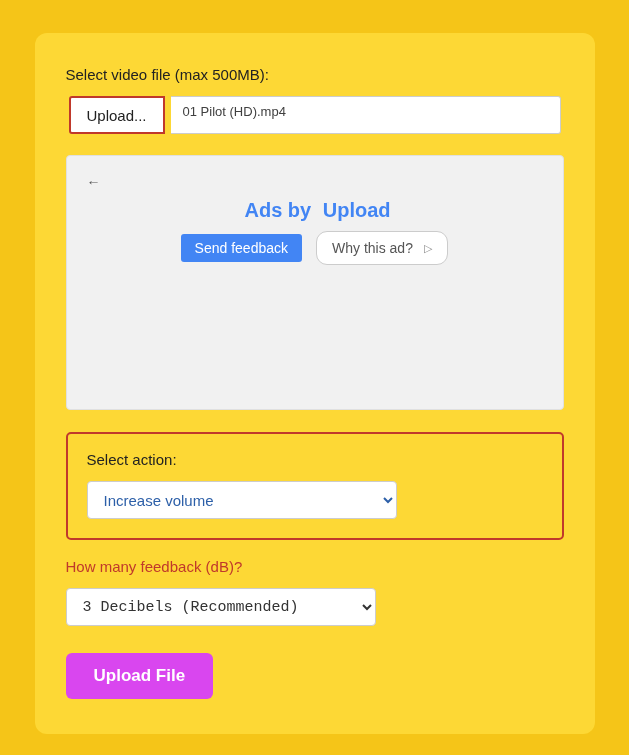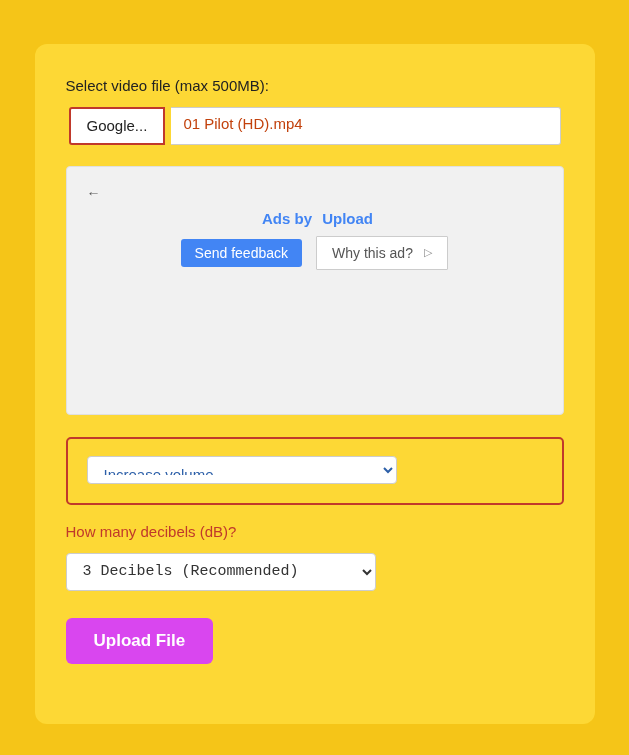--- a/index.html
+++ b/index.html
@@ -40,22 +40,22 @@
       border-radius: 3px 0 0 3px;
       white-space: nowrap;
       height: 38px;
     }
     .file-name-box {
       flex: 1;
       border: 1px solid #ccc;
       border-left: none;
       background: #fff;
       padding: 7px 12px;
-      font-size: 15px;
-      color: #c2410c;
+      font-size: 13px;
+      color: #404040;
       height: 38px;
       border-radius: 0 3px 3px 0;
       overflow: hidden;
       text-overflow: ellipsis;
       white-space: nowrap;
     }
     .ad-box {
       background: #f1f1f1;
       border: 1px solid #e0e0e0;
       border-radius: 4px;
@@ -77,21 +77,21 @@
     .ads-by-google {
       text-align: center;
       width: 100%;
       font-size: 13px;
       color: #888;
       margin-bottom: 6px;
     }
     .ads-by-google span {
       color: #4285f4;
       font-weight: bold;
-      font-size: 15px;
+      font-size: 20px;
     }
     .ad-buttons-row {
       display: flex;
       align-items: center;
       justify-content: center;
       gap: 8px;
       margin-bottom: 8px;
     }
     .send-feedback-btn {
       background: #4285f4;
@@ -101,21 +101,21 @@
       font-size: 14px;
       border-radius: 3px;
       cursor: pointer;
     }
     .why-this-ad-btn {
       background: #fff;
       color: #555;
       border: 1px solid #ccc;
       padding: 5px 12px;
       font-size: 14px;
-      border-radius: 1px;
+      border-radius: 11px;
       cursor: pointer;
       display: flex;
       align-items: center;
       gap: 5px;
     }
     .why-icon {
       font-size: 11px;
       color: #888;
     }
     .select-action-box {
@@ -133,21 +133,21 @@
     .styled-select {
       width: 310px;
       padding: 8px 12px;
       font-size: 15px;
       border: 1px solid #ccc;
       border-radius: 4px;
       background: #fff;
       color: #2c5fa8;
       appearance: auto;
       cursor: pointer;
-      height: 28px;
+      height: 38px;
     }
     .decibels-label {
       font-size: 15px;
       color: #c0392b;
       margin-bottom: 10px;
     }
     .decibels-select {
       width: 310px;
       padding: 8px 12px;
       font-size: 15px;
@@ -177,21 +177,21 @@
     }
   </style>
 </head>
 <body>
 
 <div class="card">
 
   
   <div class="section-label">Select video file (max 500MB):</div>
   <div class="file-row">
-    <button class="browse-btn">Google...</button>
+    <button class="browse-btn">Upload...</button>
     <div class="file-name-box">01 Pilot (HD).mp4</div>
   </div>
 
   
   <div class="ad-box">
     <div class="ad-top-row">
       <span class="ad-back-arrow">←</span>
     </div>
     <div class="ads-by-google">
       <span>Ads by </span><span>Upload</span>
@@ -201,30 +201,31 @@
       <button class="why-this-ad-btn">
         <span>Why this ad?</span>
         <span class="why-icon">▷</span>
       </button>
     </div>
     <div class="ad-content-area"></div>
   </div>
 
   
   <div class="select-action-box">
+    <div class="select-action-label">Select action:</div>
     <select class="styled-select">
       <option>Increase volume</option>
       <option>Decrease volume</option>
       <option>Normalize audio</option>
       <option>Remove noise</option>
     </select>
   </div>
 
   
-  <div class="decibels-label">How many decibels (dB)?</div>
+  <div class="decibels-label">How many feedback (dB)?</div>
   <select class="decibels-select">
     <option>3 Decibels (Recommended)</option>
     <option>6 Decibels</option>
     <option>9 Decibels</option>
     <option>12 Decibels</option>
   </select>
 
   
   <button class="upload-btn">Upload File</button>
 

